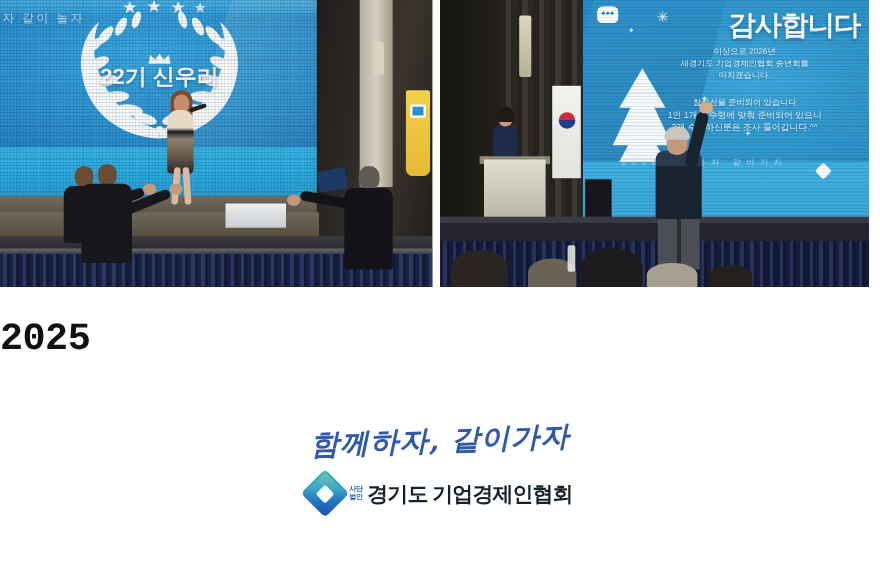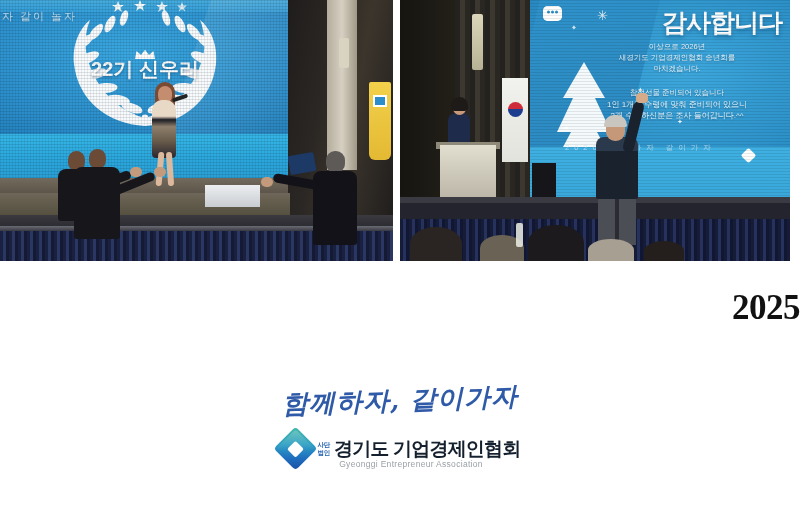--- a/index.html
+++ b/index.html
@@ -319,24 +319,24 @@
     background:rgba(236,240,230,.85); border-radius:2px;
   }
 
   
   .content {
     position:absolute; left:0; top:261px; width:800px; height:249px;
     background:#ffffff;
   }
   .year {
     position:absolute; left:0; top:27px; width:800px;
-    text-align:right;
+    text-align:left;
     font-size:35px; font-weight:800; color:#111111;
     letter-spacing:-0.5px;
-    font-family:Liberation Serif, serif;
+    font-family:Liberation Mono, monospace;
   }
   .tagline {
     position:absolute; left:0; top:70px; width:800px;
     text-align:center; font-size:15.5px; color:#1a1a1a; font-weight:500;
     letter-spacing:-0.2px;
   }
   .calligraphy {
     position:absolute; left:0; top:122px; width:800px;
     text-align:center;
     color:#2f5aa8; font-size:26px; font-weight:700;
@@ -589,16 +589,15 @@
       <div class="logo-mark"></div>
       <div class="logo-text-wrap">
         <div class="corp-type">
           <span>사단</span>
           <span>법인</span>
         </div>
         <div class="logo-main">경기도 기업경제인협회</div>
       </div>
     </div>
 
-    <div class="logo-en">Gyeonggi Entrepreneur Association</div>
   </div>
 
 </div>
 
 </body></html>

